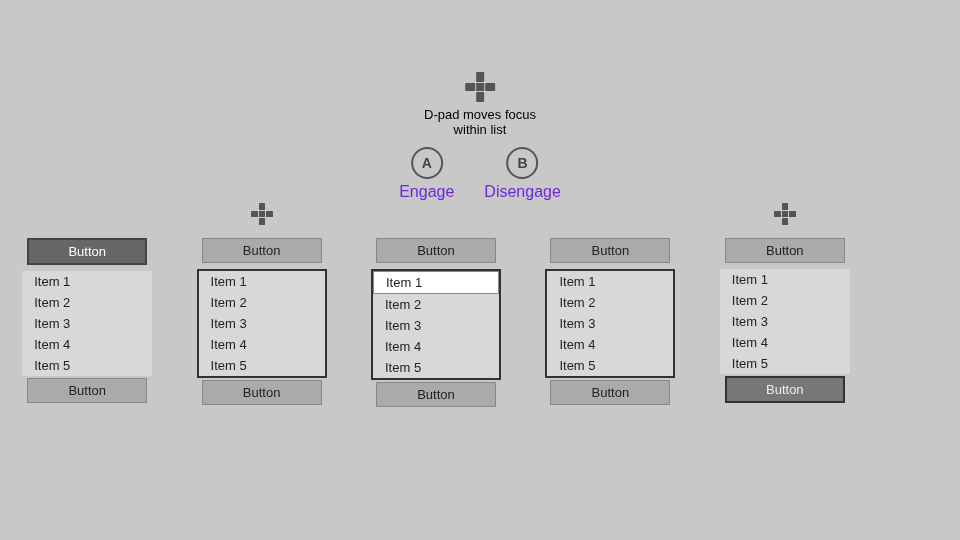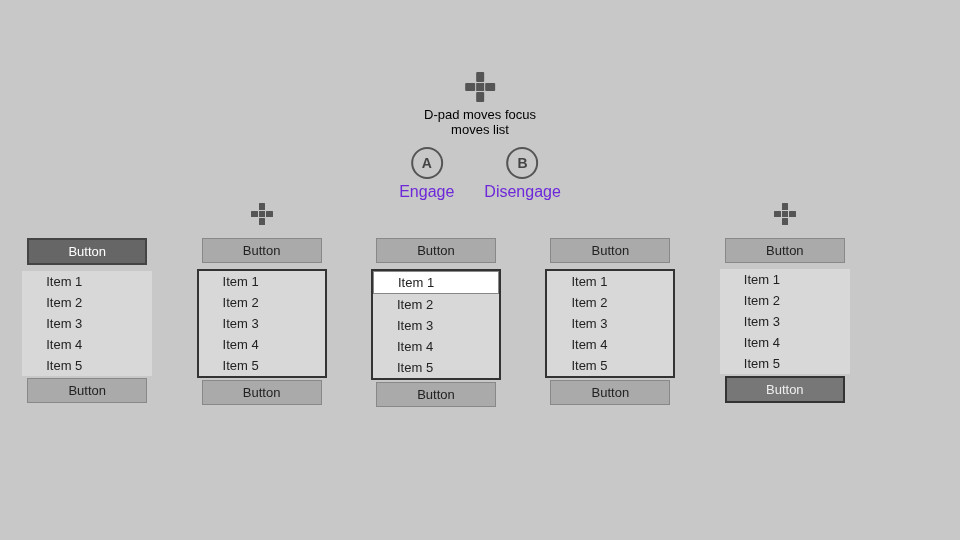--- a/index.html
+++ b/index.html
@@ -121,21 +121,21 @@
       width: 130px;
       background: #d8d8d8;
       margin: 2px 0;
     }
 
     .list-container.bordered {
       border: 2px solid #333;
     }
 
     .list-item {
-      padding: 3px 24px;
+      padding: 3px 12px;
       font-size: 13px;
       color: #222;
       cursor: pointer;
     }
 
     .list-item.highlighted {
       background: #fff;
       border: 1px solid #888;
     }
 
@@ -152,21 +152,21 @@
     <svg viewBox="0 0 34 34" fill="none" xmlns="http://www.w3.org/2000/svg">
       <rect x="13" y="2" width="8" height="10" rx="1" fill="#555"></rect>
       <rect x="13" y="22" width="8" height="10" rx="1" fill="#555"></rect>
       <rect x="2" y="13" width="10" height="8" rx="1" fill="#555"></rect>
       <rect x="22" y="13" width="10" height="8" rx="1" fill="#555"></rect>
       <rect x="13" y="13" width="8" height="8" fill="#555"></rect>
     </svg>
   </div>
   <div>
     <span>D-pad moves focus</span><br>
-    <span>moves list</span>
+    <span>within list</span>
   </div>
   <div class="button-icon-group" style="margin-top:10px;">
     <div class="icon-label">
       <div class="circle-icon">
         <span>A</span>
       </div>
       <div class="icon-label-text">Engage</div>
     </div>
     <div class="icon-label">
       <div class="circle-icon">

